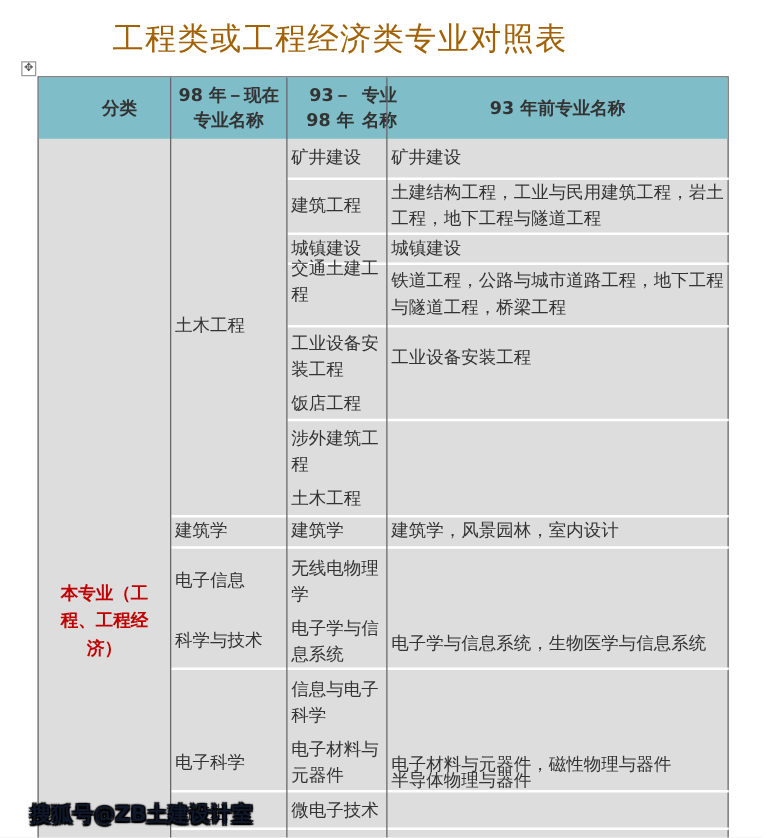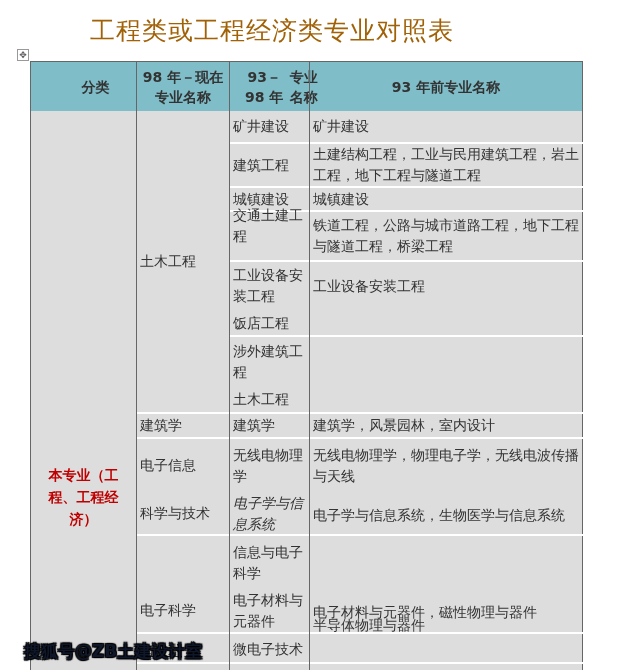--- a/index.html
+++ b/index.html
@@ -125,23 +125,22 @@
   </div>
 
   <div class="cell c3 vc" style="top:352px;height:23px;">
       <span>建筑学</span>
     </div>
   <div class="cell c4 vc" style="top:352px;height:23px;">
       <span>建筑学，风景园林，室内设计</span>
     </div>
 
   <div class="cell c3" style="top:383px;height:44px;"><span>无线电物理学</span></div>
-  <div class="cell c4" style="top:383px;height:44px;"><span>无线电物理学，物理电子学，无线电波传播与天线</span></div>
 
-  <div class="cell c3" style="top:431px;height:44px;font-style:italic;"><span>电子学与信息系统</span></div>
+  <div class="cell c3" style="top:431px;height:44px;"><span>电子学与信息系统</span></div>
   <div class="cell c4 vc" style="top:440px;height:26px;">
       <span>电子学与信息系统，生物医学与信息系统</span>
     </div>
 
   <div class="cell c3" style="top:480px;height:44px;"><span>信息与电子科学</span></div>
 
   <div class="cell c3" style="top:528px;height:44px;"><span>电子材料与元器件</span></div>
   <div class="cell c4 vc" style="top:537px;height:26px;">
       <span>电子材料与元器件，磁性物理与器件</span>
     </div>

